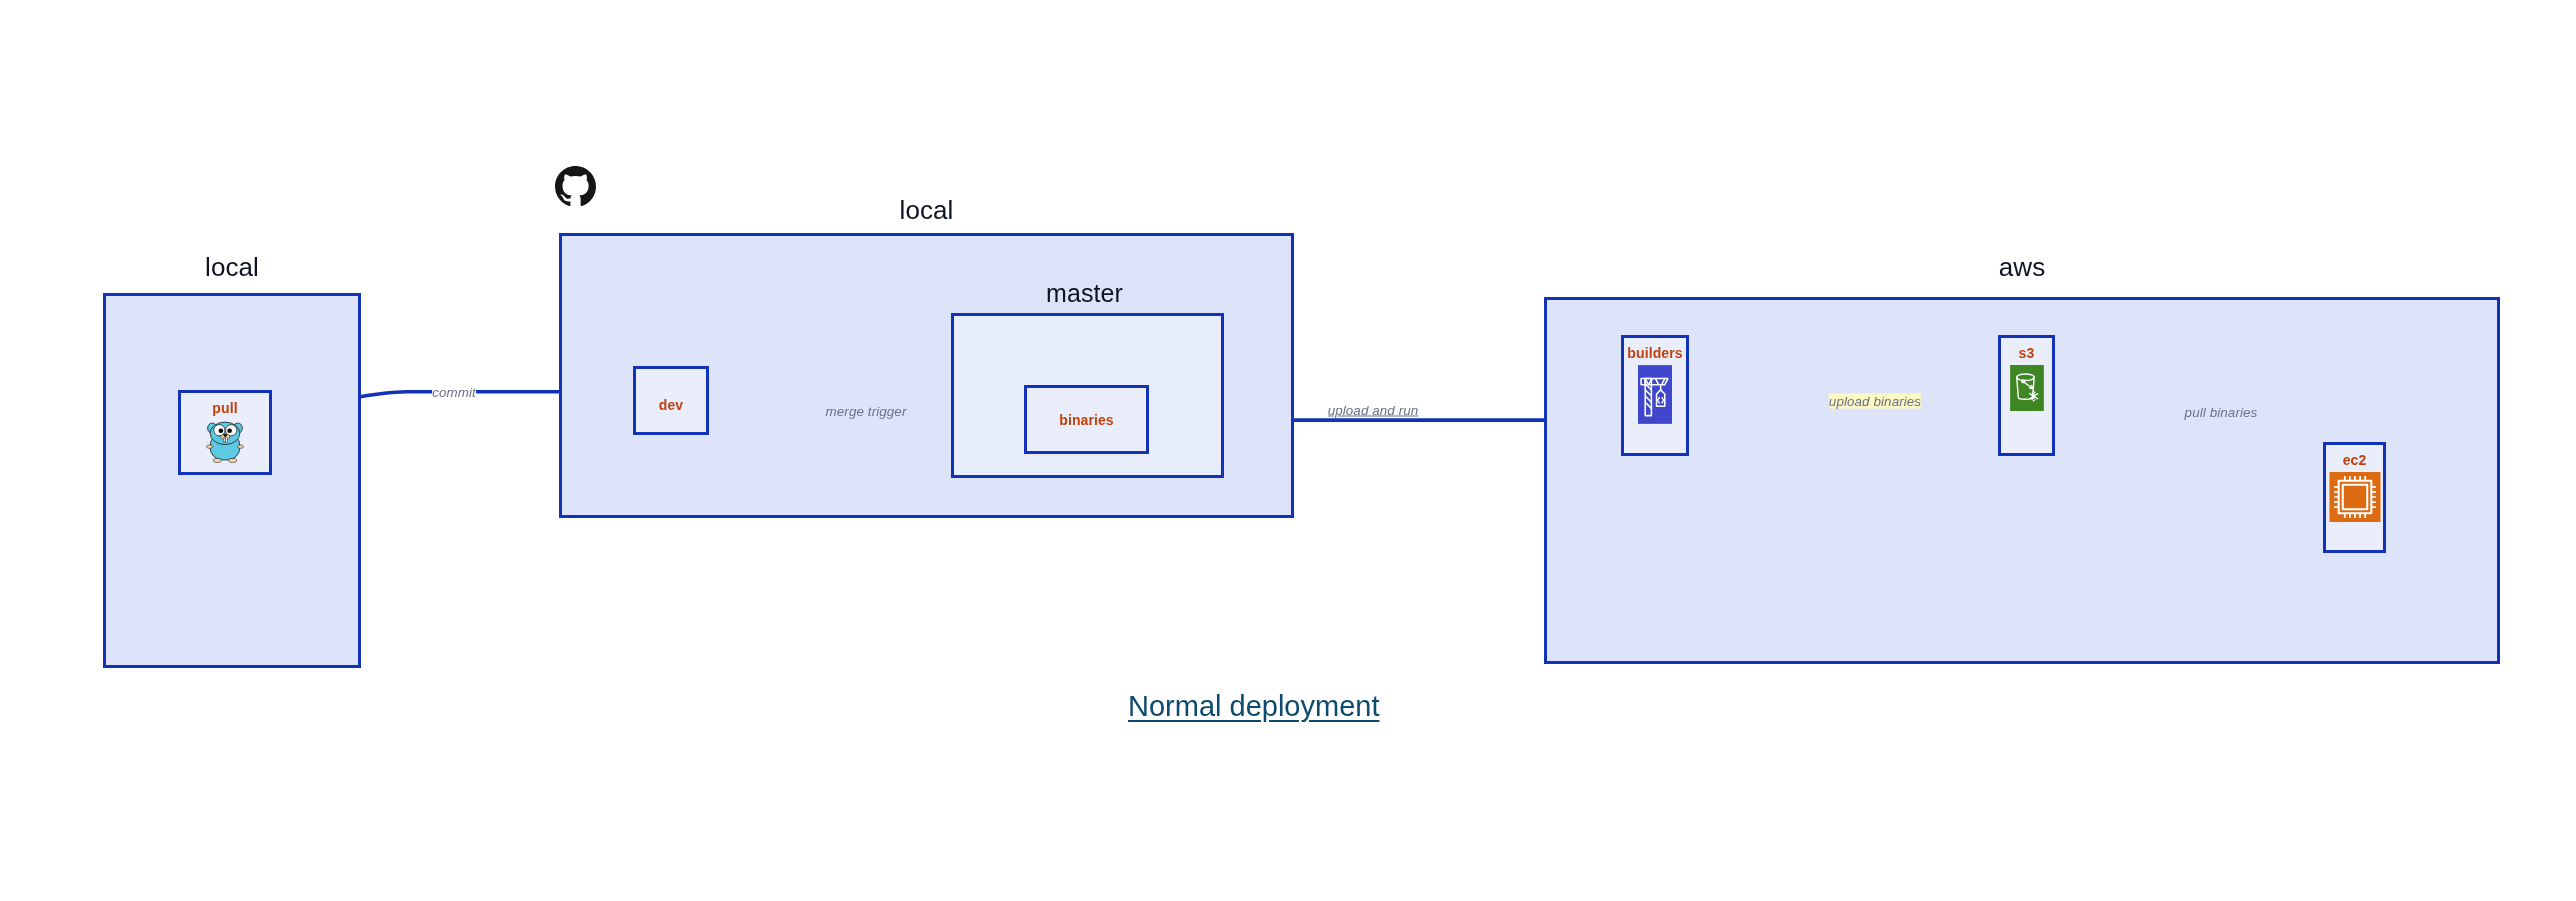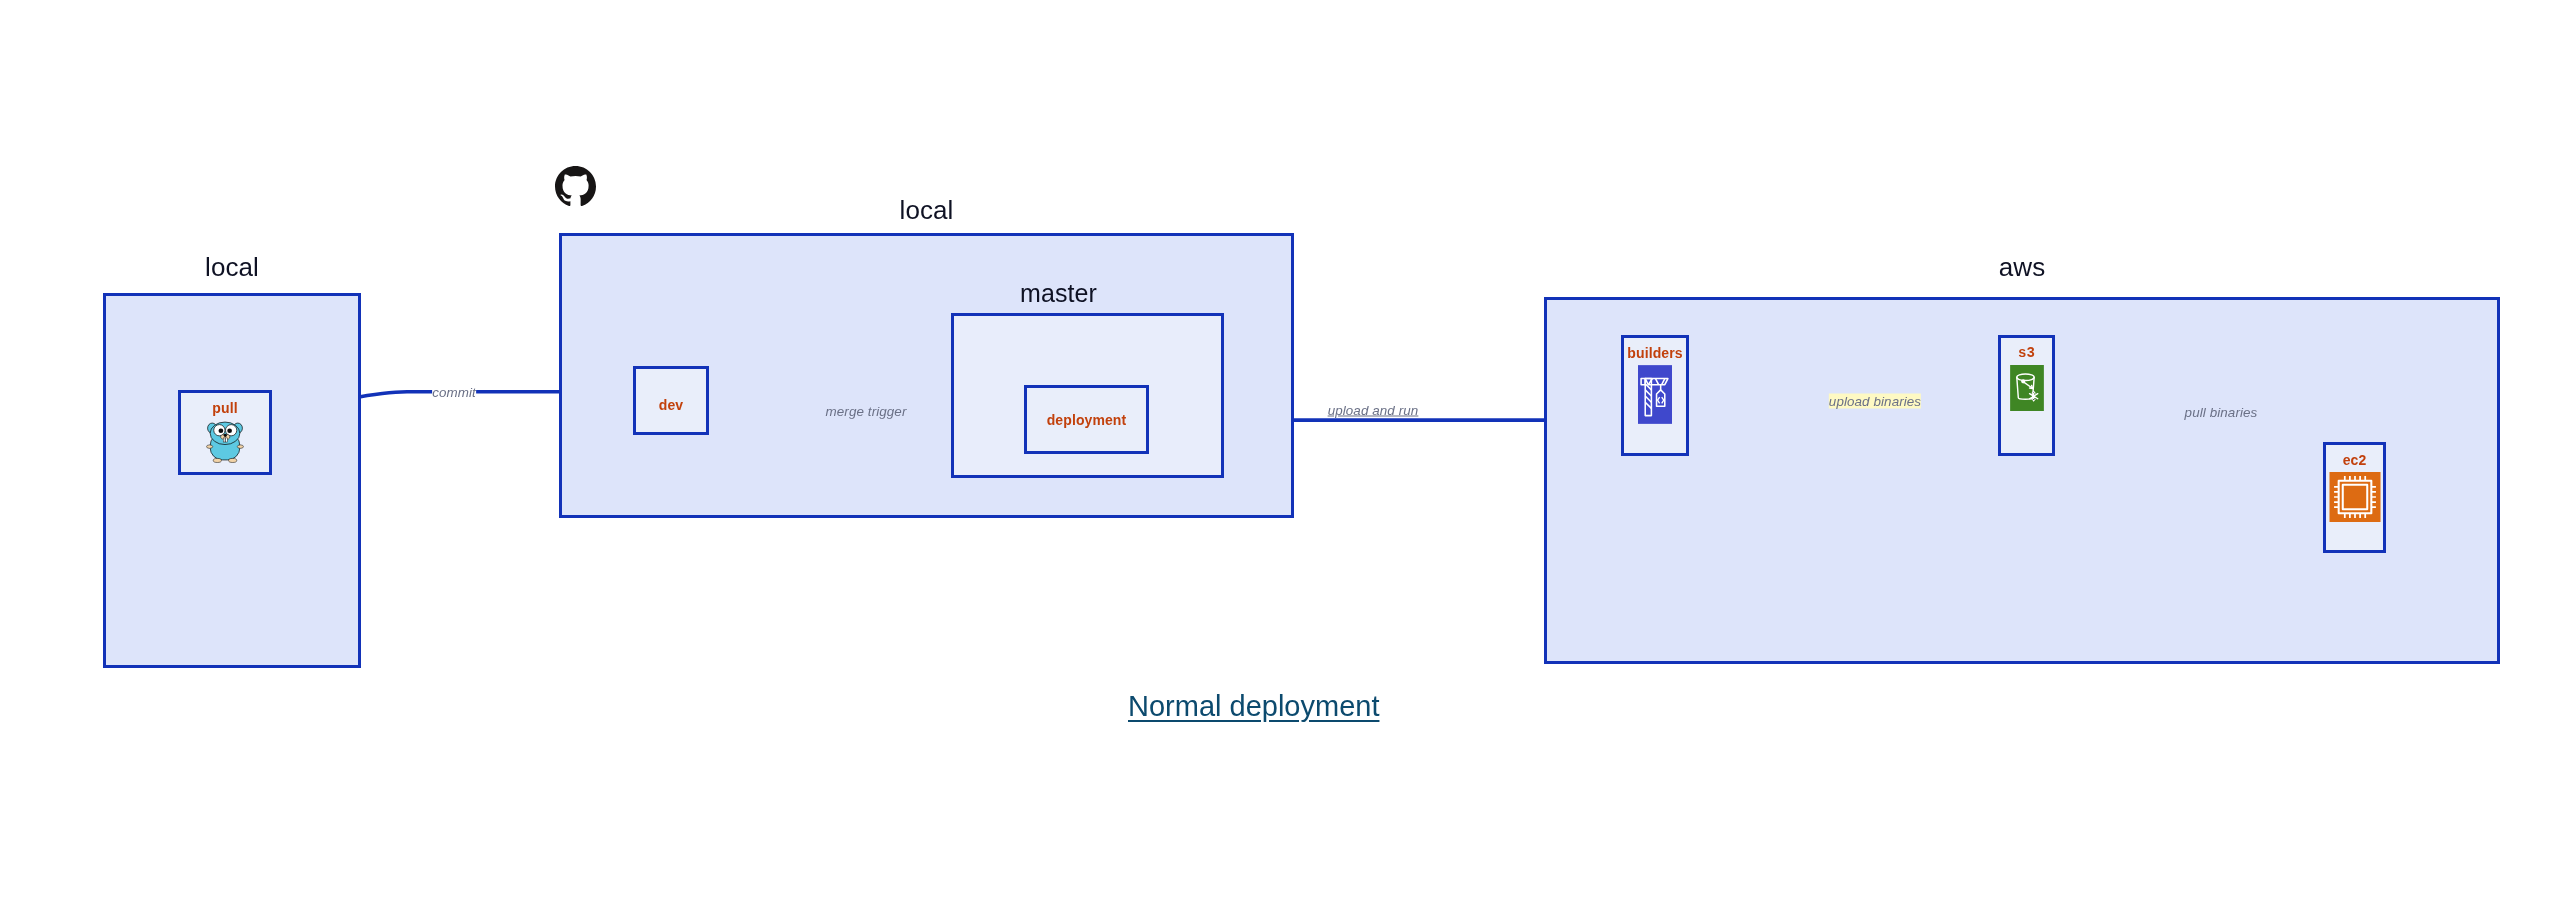--- a/index.html
+++ b/index.html
@@ -180,27 +180,27 @@
 
   <div class="group-label" style="left:559px; top:195px; width:735px;">local</div>
 
   <div class="group" style="left:559px; top:233px; width:735px; height:285px;">
   </div>
 
   <div class="node" style="left:633px; top:366px; width:76px; height:69px; justify-content:center;">
     <span class="node-label" style="margin-top:8px;">dev</span>
   </div>
 
-  <div class="group-label" style="left:922px; top:279px; width:273px; font-size:25px;">master</div>
+  <div class="group-label" style="left:948px; top:279px; width:273px; font-size:25px;">master</div>
 
   <div class="group inner" style="left:951px; top:313px; width:273px; height:165px;">
   </div>
 
   <div class="node" style="left:1024px; top:385px; width:125px; height:69px; justify-content:center;">
-    <span class="node-label" style="margin-top:0;">deployment</span>
+    <span class="node-label" style="margin-top:0;">binaries</span>
   </div>
 
   <div class="group-label" style="left:1544px; top:252px; width:956px;">aws</div>
 
   <div class="group" style="left:1544px; top:297px; width:956px; height:367px;">
   </div>
 
   <div class="node" style="left:1621px; top:335px; width:68px; height:121px;">
     <span class="node-label">builders</span>
     <span class="node-icon">
@@ -218,21 +218,21 @@
 
           <path d="M44,38 L44,48"></path>
 
           <path d="M36,56 L44,48 L52,56 L52,80 L36,80 Z"></path>
           <path d="M42,62 L38,68 L42,74 M46,62 L50,68 L46,74" stroke-width="2.6"></path>
         </g>
       </svg>
     </span>
   </div>
 
-  <div class="node" style="left:1998px; top:335px; width:57px; height:121px;font-family:Liberation Mono, monospace;">
+  <div class="node" style="left:1998px; top:335px; width:57px; height:121px;">
     <span class="node-label">s3</span>
     <span class="node-icon">
       <svg width="34" height="46" viewBox="0 0 66 90" xmlns="http://www.w3.org/2000/svg">
         <rect x="0" y="0" width="66" height="90" fill="#3f8624"></rect>
         <g fill="none" stroke="#ffffff" stroke-width="2.8" stroke-linejoin="round" stroke-linecap="round">
 
           <ellipse cx="30" cy="24" rx="17" ry="6.5"></ellipse>
           <path d="M13,24 L16,64 C16,68 44,68 44,64 L47,24"></path>
 
           <path d="M26,33 L43,45"></path>

